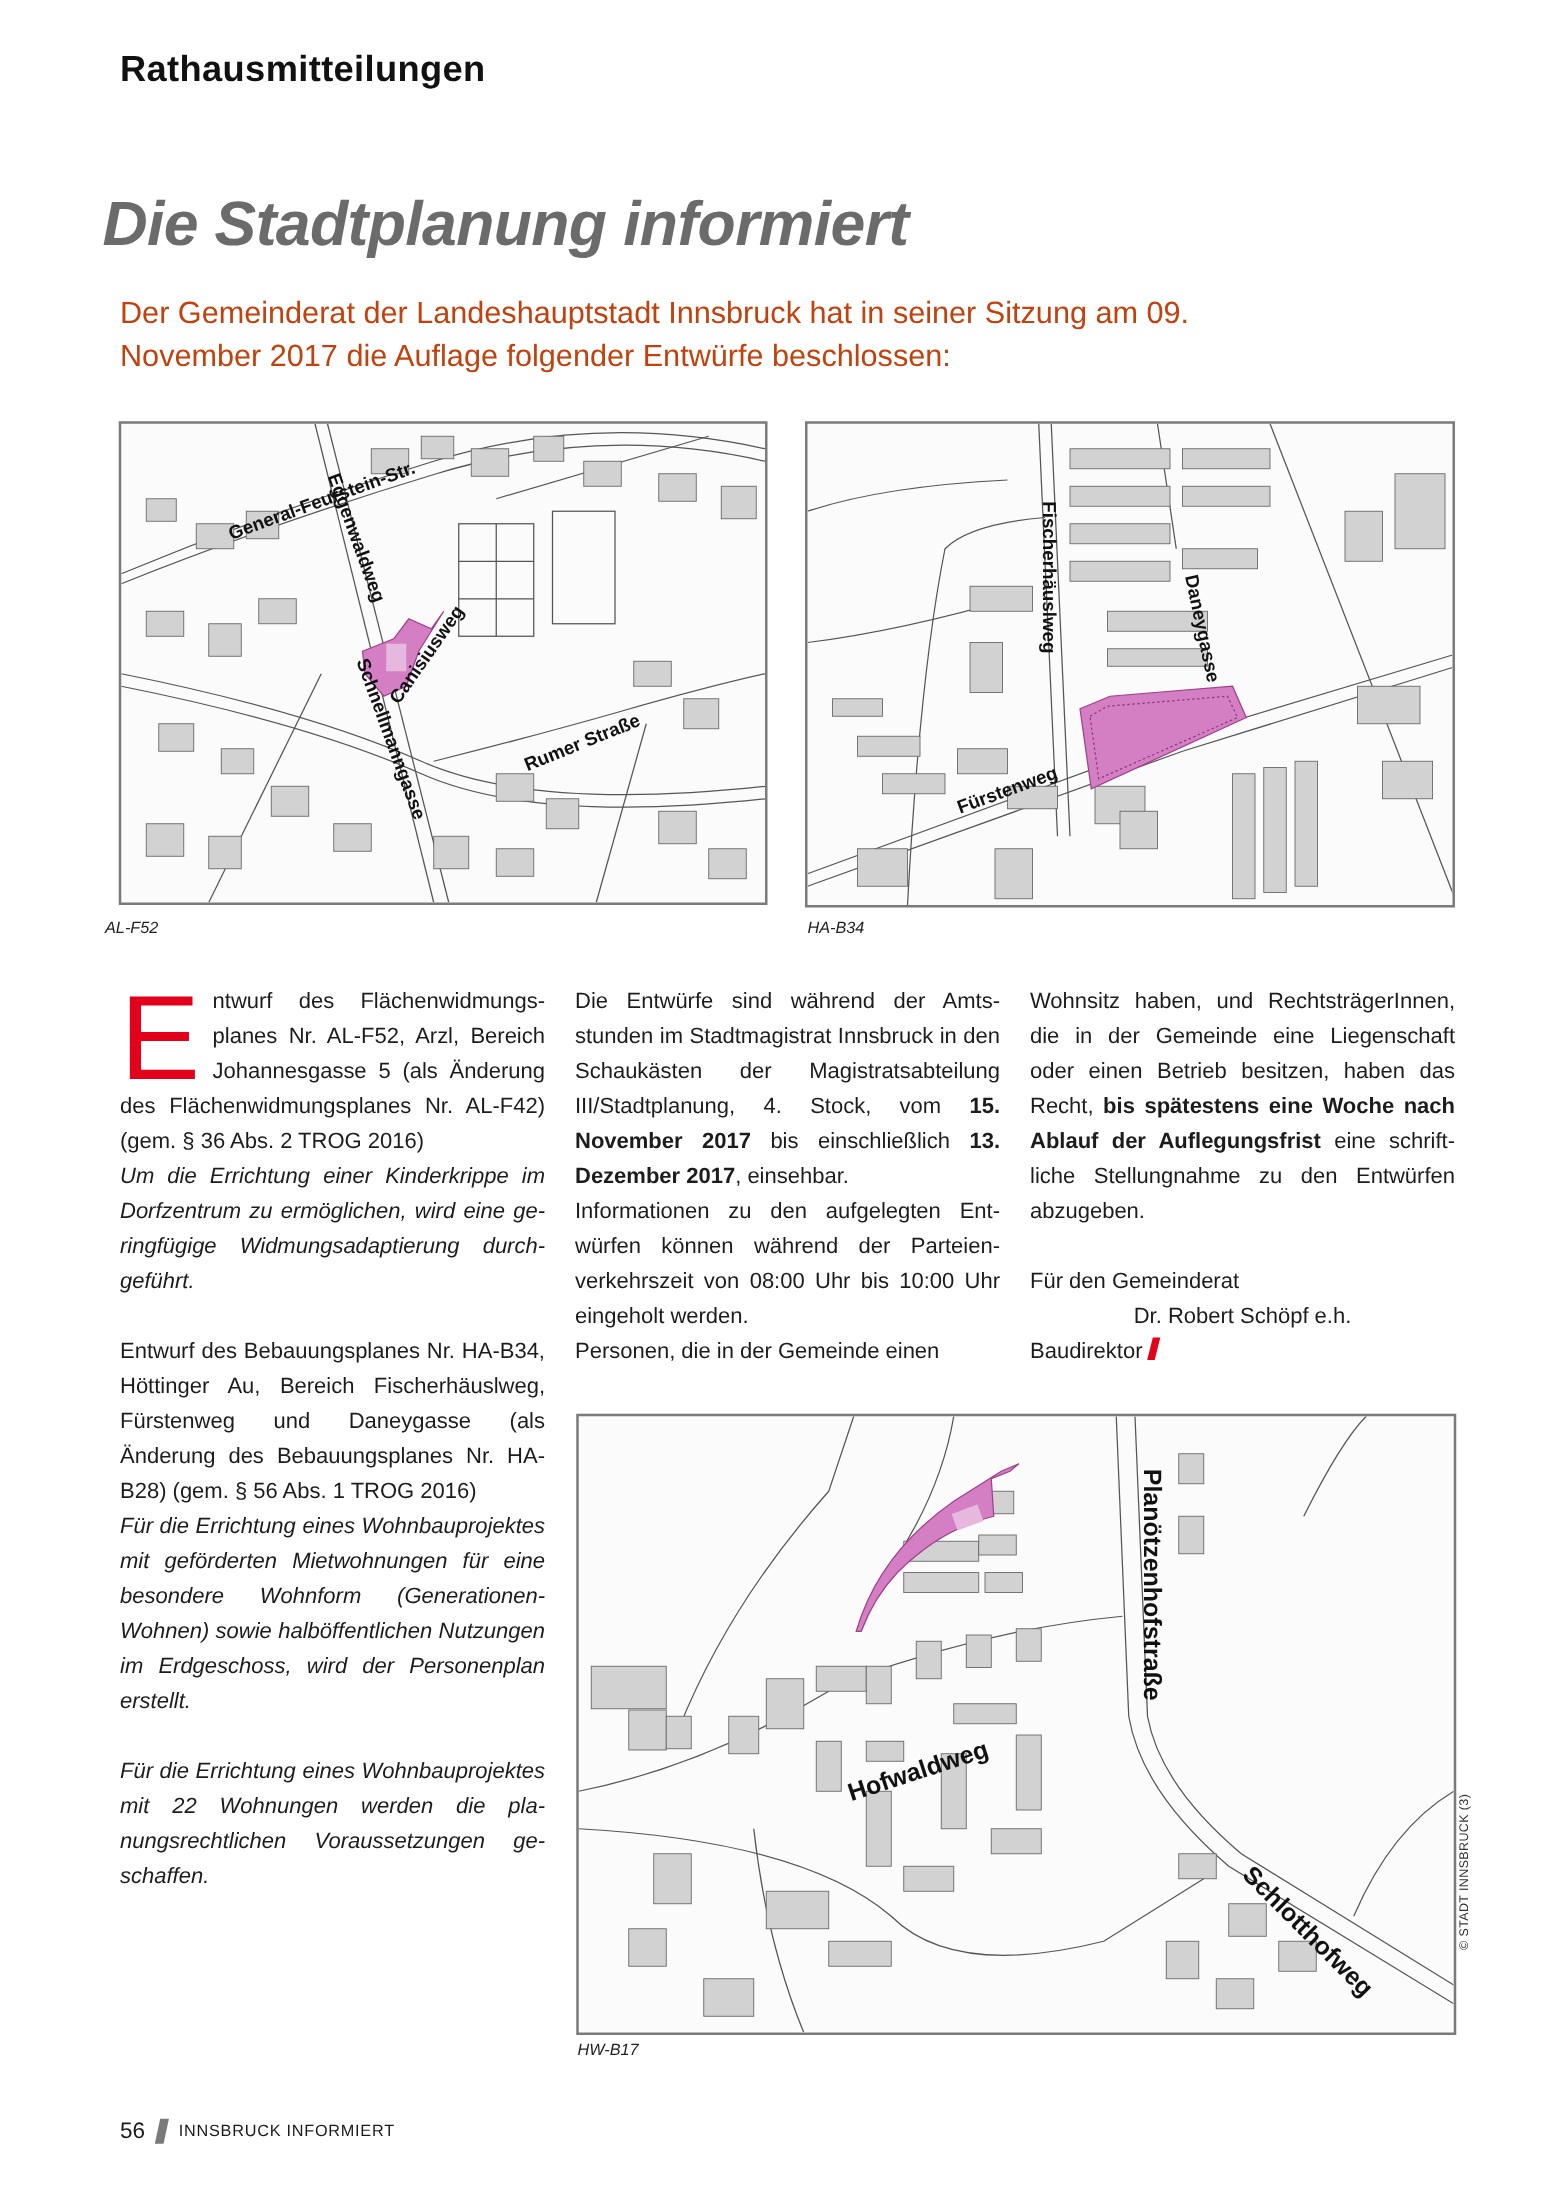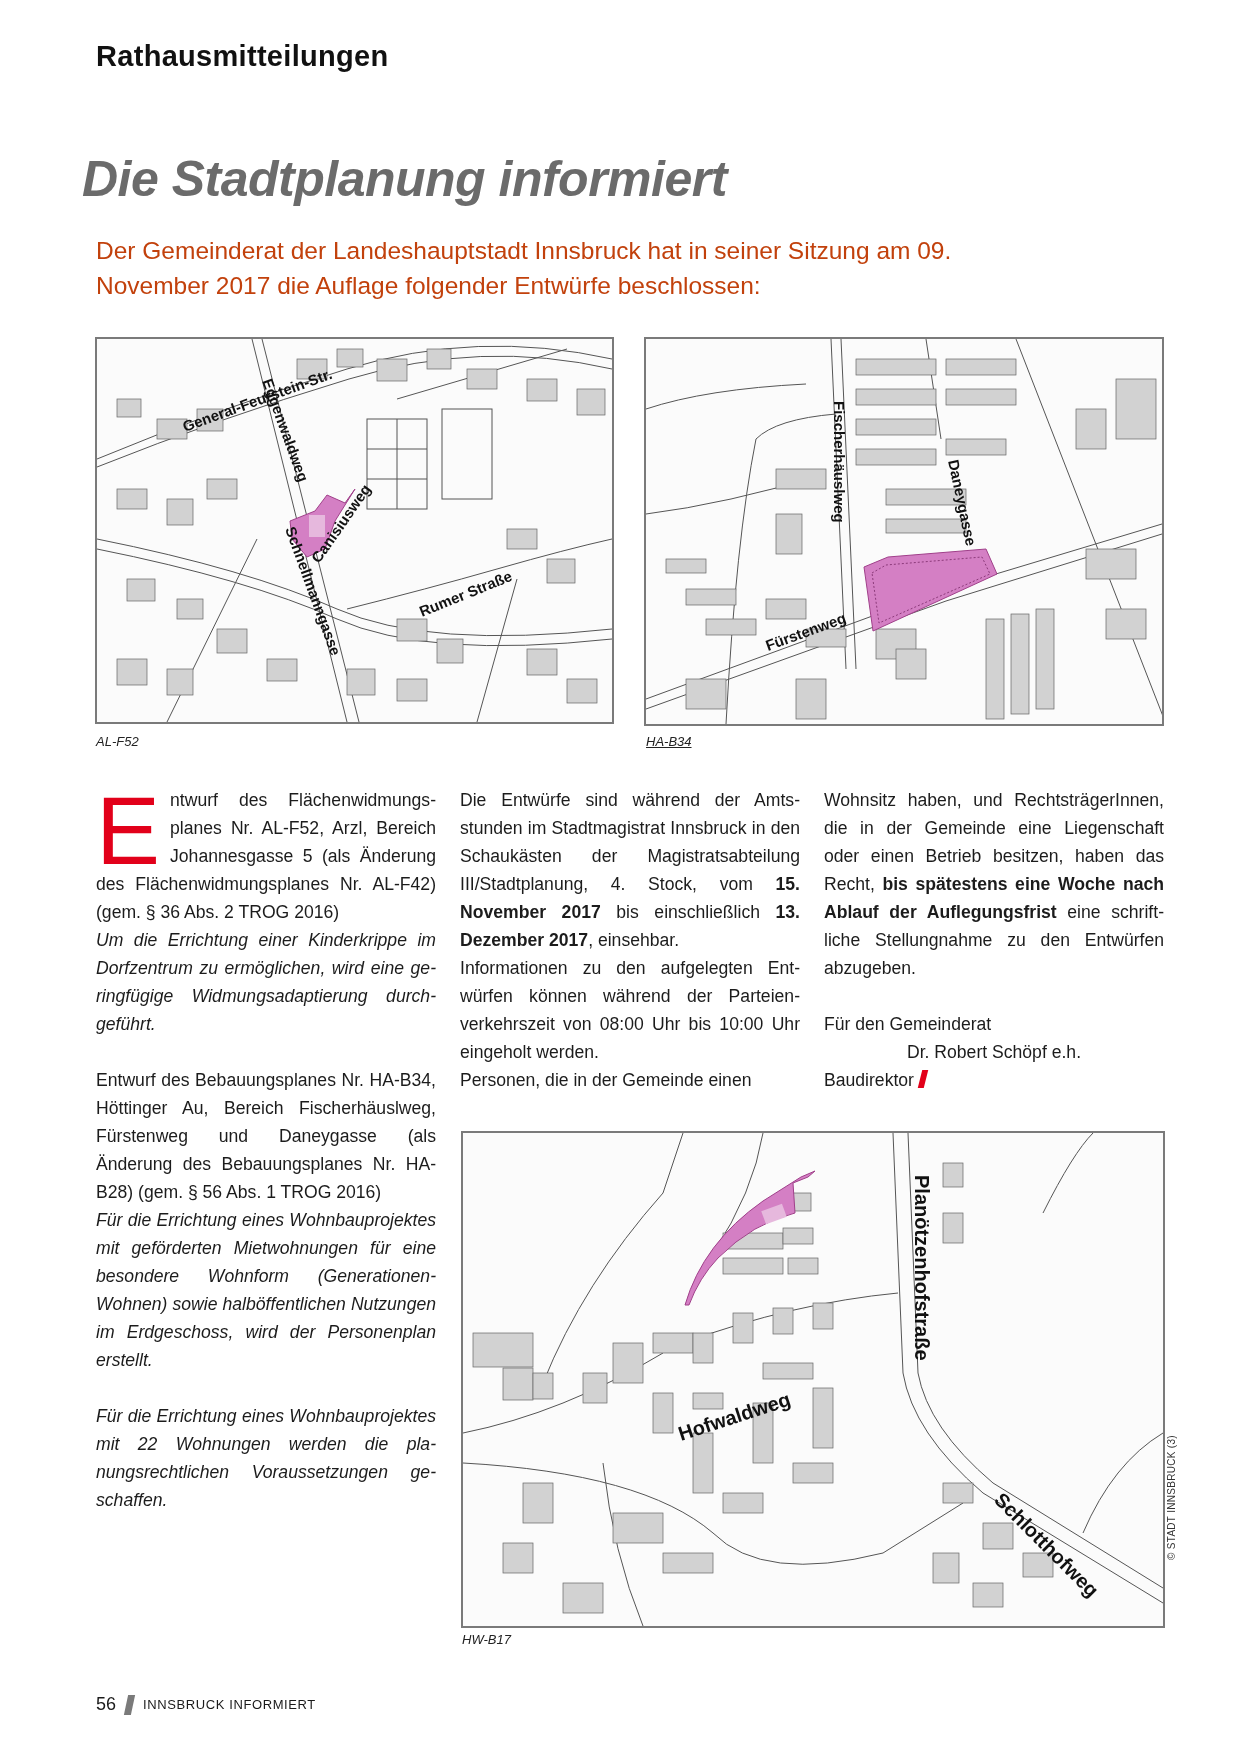--- a/index.html
+++ b/index.html
@@ -83,21 +83,21 @@
     </g>
     <polygon points="193,182 218,172 230,156 248,164 258,150 238,182 228,210 210,218 195,200" fill="#d47fc4" stroke="#a0408a" stroke-width="1"></polygon>
     <rect x="212" y="176" width="16" height="22" fill="#e6b8dd"></rect>
     <text class="street" font-size="15" transform="translate(88,93) rotate(-20)">General-Feurstein-Str.</text>
     <text class="street" font-size="15" transform="translate(165,42) rotate(70)">Eggenwaldweg</text>
     <text class="street" font-size="15" transform="translate(222,225) rotate(-55)">Canisiusweg</text>
     <text class="street" font-size="15" transform="translate(188,190) rotate(70)">Schnellmanngasse</text>
     <text class="street" font-size="15" transform="translate(325,278) rotate(-22)">Rumer Straße</text>
   </svg>
 </div>
-<div class="abs caption" style="left:96px; top:734px;">AL-F52</div>
+<div class="abs caption" style="left:84px; top:734px;">AL-F52</div>
 
 <div class="abs map" style="left:644px; top:337px; width:516px; height:385px;">
   <svg viewBox="0 0 516 385" preserveAspectRatio="none">
     <g stroke="#555" stroke-width="1" fill="none">
       <path d="M0 70 Q 60 50 160 45"></path>
         <path d="M0 175 Q 80 165 180 135"></path>
       <path d="M0 360 L 300 250 L 516 185"></path>
         <path d="M0 370 L 300 262 L 516 195"></path>
       <path d="M185 0 L 200 330"></path>
         <path d="M195 0 L 210 330"></path>
@@ -134,21 +134,21 @@
         <rect x="40" y="340" width="40" height="30"></rect>
         <rect x="150" y="340" width="30" height="40"></rect>
     </g>
     <polygon points="218,228 242,218 340,210 351,235 227,292" fill="#d47fc4" stroke="#a0408a" stroke-width="1"></polygon>
     <polyline points="226,234 240,226 336,218 344,235 233,284 226,234" fill="none" stroke="#8c3a7a" stroke-width="1" stroke-dasharray="2,2"></polyline>
     <text class="street" font-size="15" transform="translate(188,62) rotate(90)">Fischerhäuslweg</text>
     <text class="street" font-size="15" transform="translate(302,122) rotate(78)">Daneygasse</text>
     <text class="street" font-size="15" transform="translate(122,312) rotate(-20)">Fürstenweg</text>
   </svg>
 </div>
-<div class="abs caption" style="left:646px; top:734px;text-decoration:underline;">HA-B34</div>
+<div class="abs caption" style="left:646px; top:734px;">HA-B34</div>
 
 <div class="abs col" style="left:96px; top:786px; width:340px;">
   <p><span class="dropcap">E</span><span>ntwurf des Flächenwidmungs­planes Nr. AL-F52, Arzl, Bereich Johannesgasse 5 (als Änderung des Flächenwidmungsplanes Nr. AL-F42) (gem. § 36 Abs. 2 TROG 2016)</span></p>
   <p class="it">Um die Errichtung einer Kinderkrippe im Dorfzentrum zu ermöglichen, wird eine ge­ringfügige Widmungsadaptierung durch­geführt.</p>
   <div class="gap"></div>
   <p>Entwurf des Bebauungsplanes Nr. HA-B34, Höttinger Au, Bereich Fischer­häuslweg, Fürstenweg und Daneygasse (als Änderung des Bebauungsplanes Nr. HA-B28) (gem. § 56 Abs. 1 TROG 2016)</p>
   <p class="it">Für die Errichtung eines Wohnbauprojek­tes mit geförderten Mietwohnungen für eine besondere Wohnform (Generationen-Wohnen) sowie halböffentlichen Nutzun­gen im Erdgeschoss, wird der Personen­plan erstellt.</p>
   <div class="gap"></div>
   <p class="it">Für die Errichtung eines Wohnbauprojek­tes mit 22 Wohnungen werden die pla­nungsrechtlichen Voraussetzungen ge­schaffen.</p>
 </div>

